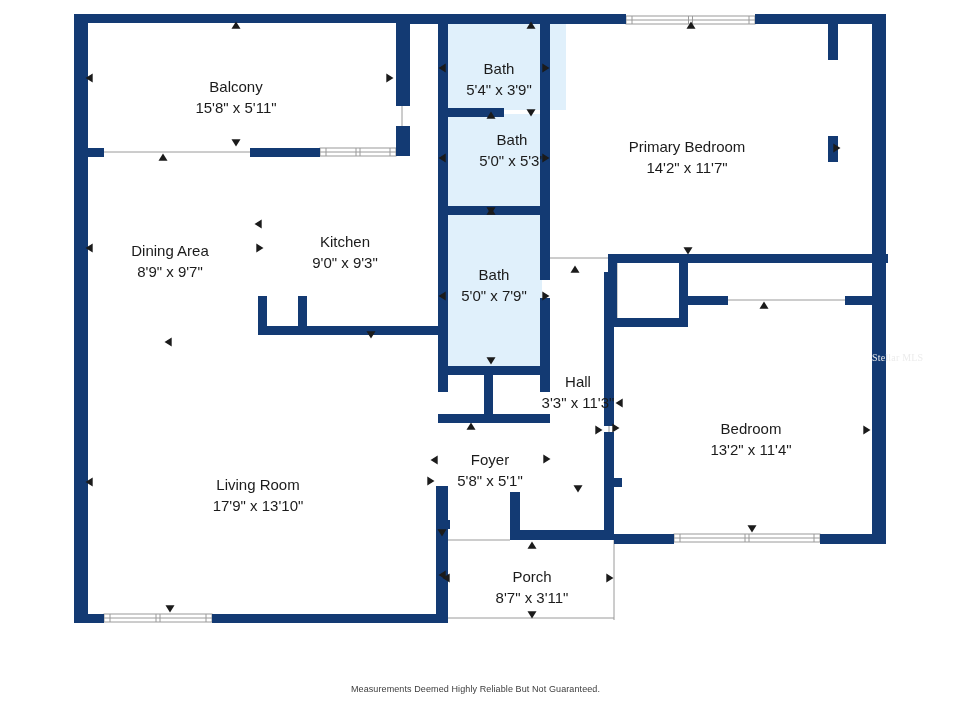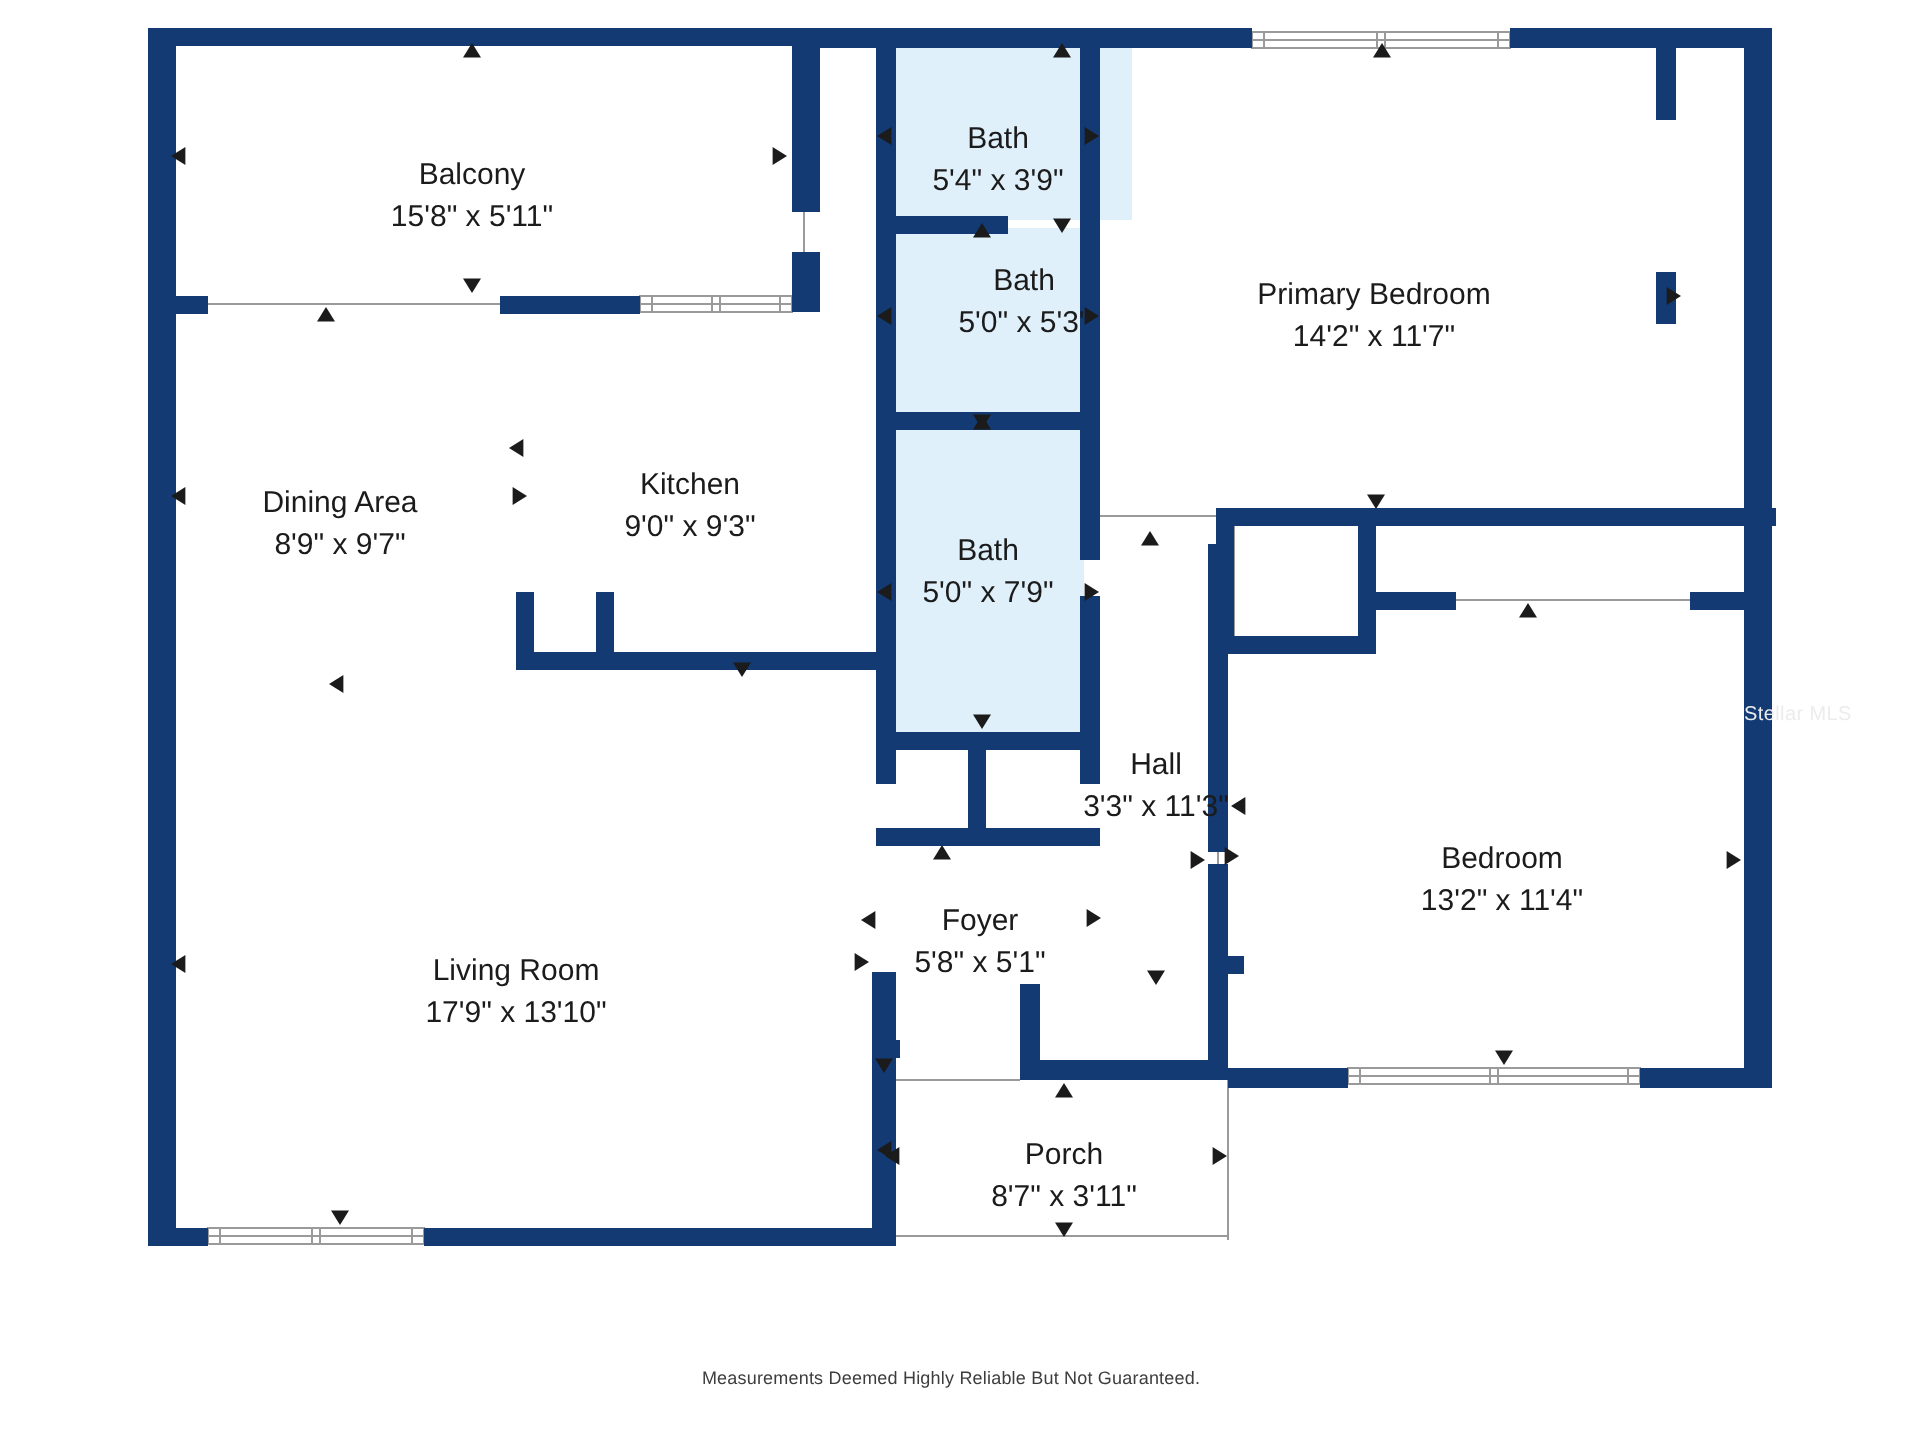--- a/index.html
+++ b/index.html
@@ -49,21 +49,21 @@
     text-align: center;
     font-family: "Liberation Sans", sans-serif;
     font-size: 9px;
     color: #3d3d3d;
     letter-spacing: 0.1px;
   }
   .watermark {
     position: absolute;
     left: 872px;
     top: 352px;
-    font-family: Liberation Sans, sans-serif;
+    font-family: Liberation Serif, serif;
     font-size: 10px;
     color: #ececec;
     letter-spacing: 0.2px;
     user-select: none;
   }
 </style>
 </head>
 <body>
 
 <div id="plan-wrap">

